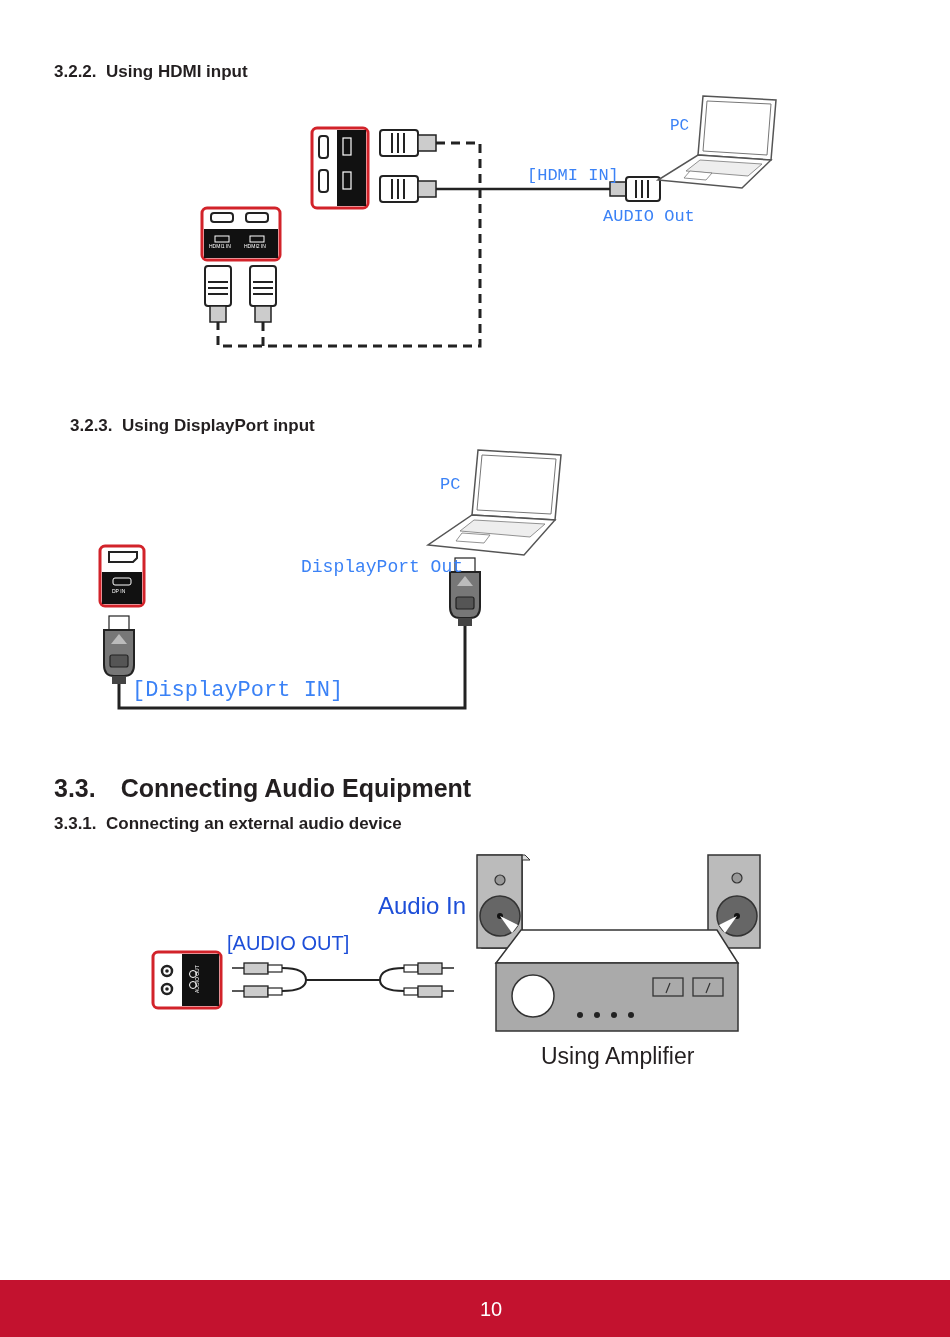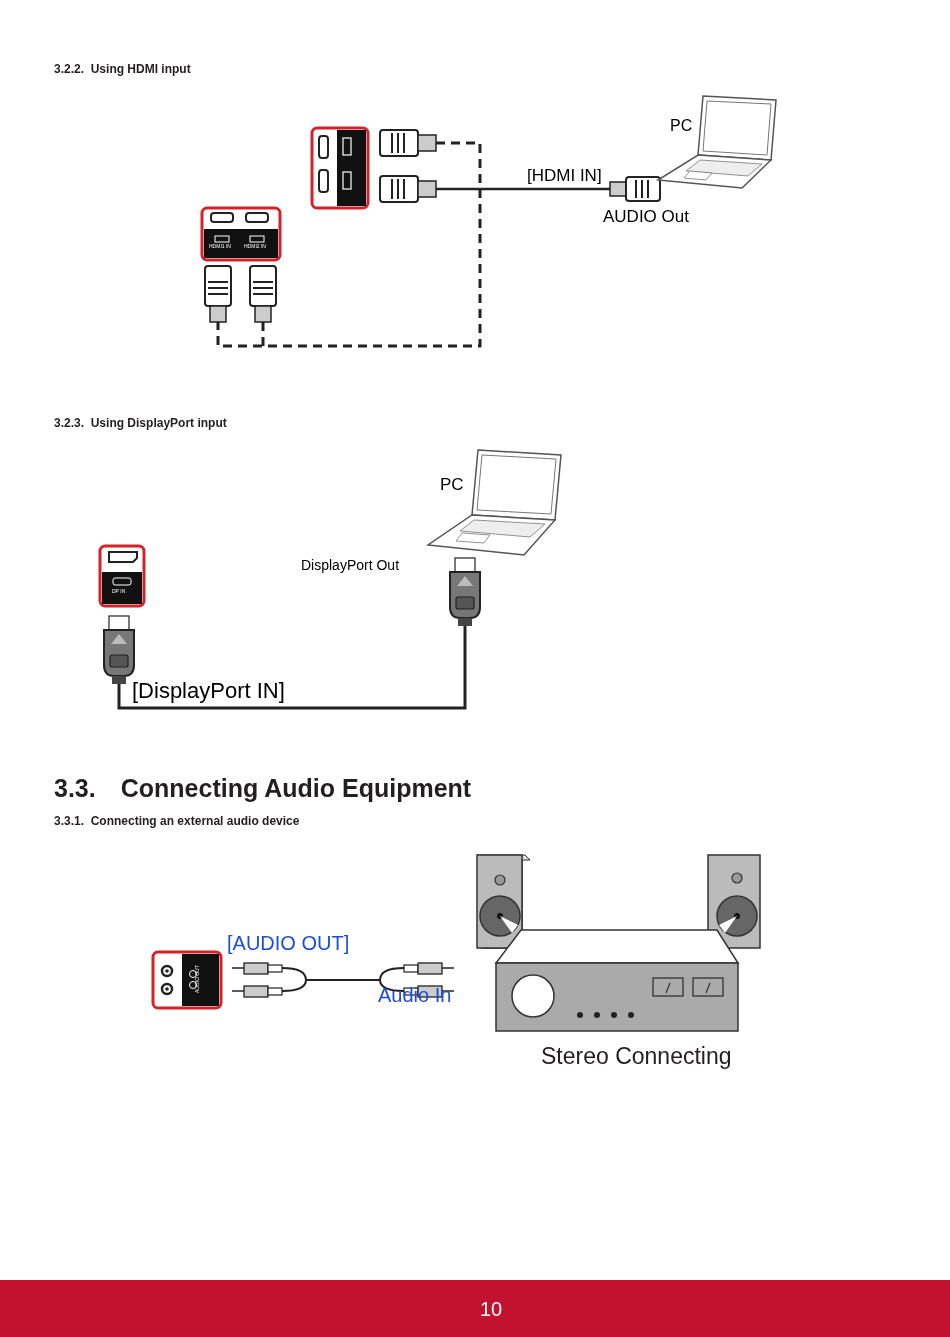--- a/index.html
+++ b/index.html
@@ -1,30 +1,30 @@
 <!DOCTYPE html>
 <html><head>
 <meta charset="utf-8">
 <style>
   html,body{margin:0;padding:0;background:#fff;}
   body{width:950px;height:1337px;position:relative;overflow:hidden;font-family:"Liberation Sans",sans-serif;color:#222;}
   .abs{position:absolute;}
-  .h{font-weight:bold;font-size:12px;color:#231f20;white-space:pre;}
-  .lbl{font-size:17px;color:#000000;white-space:nowrap;}
+  .h{font-weight:bold;font-size:17px;color:#231f20;white-space:pre;}
+  .lbl{font-size:17px;color:#3b82f6;white-space:nowrap;font-family:Liberation Mono, monospace;}
   .lbl-lg{font-size:21px;color:#1d4ed8;white-space:nowrap;}
   .lbl-xl{font-size:23px;color:#231f20;white-space:nowrap;}
   .footer{left:0;top:1280px;width:950px;height:57px;background:#c3122f;}
   .footer span{position:absolute;left:16px;width:950px;top:18px;text-align:center;color:#fff;font-size:20px;}
   svg{position:absolute;left:0;top:0;overflow:visible;}
 </style>
 </head>
 <body>
 
 <div class="abs h" style="left:54px;top:62px;"><span>3.2.2.</span>  <span>Using HDMI input</span></div>
-<div class="abs h" style="left:54px;top:416px;"><span>3.2.3.</span>  <span>Using DisplayPort input</span></div>
+<div class="abs h" style="left:70px;top:416px;"><span>3.2.3.</span>  <span>Using DisplayPort input</span></div>
 <div class="abs h" style="left:54px;top:774px;font-size:25px;"><span>3.3.</span><span style="display:inline-block;width:25px"></span><span>Connecting Audio Equipment</span></div>
 <div class="abs h" style="left:54px;top:814px;"><span>3.3.1.</span>  <span>Connecting an external audio device</span></div>
 
 <div>
 <svg width="950" height="1337">
 
   <g>
     <rect x="312" y="128" width="56" height="80" rx="5" fill="#fff" stroke="#d2232a" stroke-width="3"></rect>
     <rect x="337" y="130" width="29" height="76" fill="#111"></rect>
     <rect x="319" y="136" width="9" height="22" rx="3" fill="none" stroke="#222" stroke-width="2"></rect>
@@ -127,21 +127,21 @@
   <g>
     <path d="M478 450 L561 455 L555 520 L472 515 Z" fill="#fff" stroke="#555" stroke-width="1.5"></path>
     <path d="M482 455 L556 459 L551 514 L477 510 Z" fill="#fff" stroke="#777" stroke-width="1"></path>
     <path d="M472 515 L555 520 L524 555 L428 545 Z" fill="#fff" stroke="#555" stroke-width="1.5"></path>
     <path d="M474 520 L545 524 L530 537 L460 531 Z" fill="#eee" stroke="#777" stroke-width="0.8"></path>
     <path d="M462 533 L490 535 L484 543 L456 541 Z" fill="#fff" stroke="#777" stroke-width="0.8"></path>
   </g>
 </svg>
 <div class="abs" style="left:112px;top:588px;font-size:5px;color:#fff;">DP IN</div>
 <div class="abs lbl" style="left:440px;top:475px;">PC</div>
-<div class="abs lbl" style="left:301px;top:557px;font-size:14px;">DisplayPort Out</div>
+<div class="abs lbl" style="left:301px;top:557px;font-size:18px;">DisplayPort Out</div>
 <div class="abs lbl" style="left:132px;top:678px;font-size:22px;">[DisplayPort IN]</div>
 </div>
 
 <div>
 <svg width="950" height="1337">
   <g>
     <rect x="153" y="952" width="68" height="56" rx="5" fill="#fff" stroke="#d2232a" stroke-width="3"></rect>
     <rect x="182" y="954" width="37" height="52" fill="#111"></rect>
     <circle cx="167" cy="971" r="5" fill="none" stroke="#222" stroke-width="2.5"></circle>
     <circle cx="167" cy="971" r="1.8" fill="#222"></circle>
@@ -200,19 +200,19 @@
     <circle cx="614" cy="1015" r="3" fill="#222"></circle>
     <circle cx="631" cy="1015" r="3" fill="#222"></circle>
     <rect x="653" y="978" width="30" height="18" fill="#aaa" stroke="#333" stroke-width="1.3"></rect>
     <line x1="666" y1="993" x2="670" y2="983" stroke="#333" stroke-width="1.2"></line>
     <rect x="693" y="978" width="30" height="18" fill="#aaa" stroke="#333" stroke-width="1.3"></rect>
     <line x1="706" y1="993" x2="710" y2="983" stroke="#333" stroke-width="1.2"></line>
   </g>
 </svg>
 <div class="abs" style="left:194px;top:993px;font-size:5px;color:#fff;transform:rotate(-90deg);transform-origin:left top;">AUDIO OUT</div>
 <div class="abs lbl-lg" style="left:227px;top:932px;font-size:20px;">[AUDIO OUT]</div>
-<div class="abs lbl-lg" style="left:378px;top:984px;font-size:20px;">Audio In</div>
-<div class="abs lbl-xl" style="left:541px;top:1043px;">Stereo Connecting</div>
+<div class="abs lbl-lg" style="left:378px;top:892px;font-size:24px;">Audio In</div>
+<div class="abs lbl-xl" style="left:541px;top:1043px;">Using Amplifier</div>
 </div>
 
 <div class="abs footer">
   <span>10</span>
 </div>
 
 </body></html>

